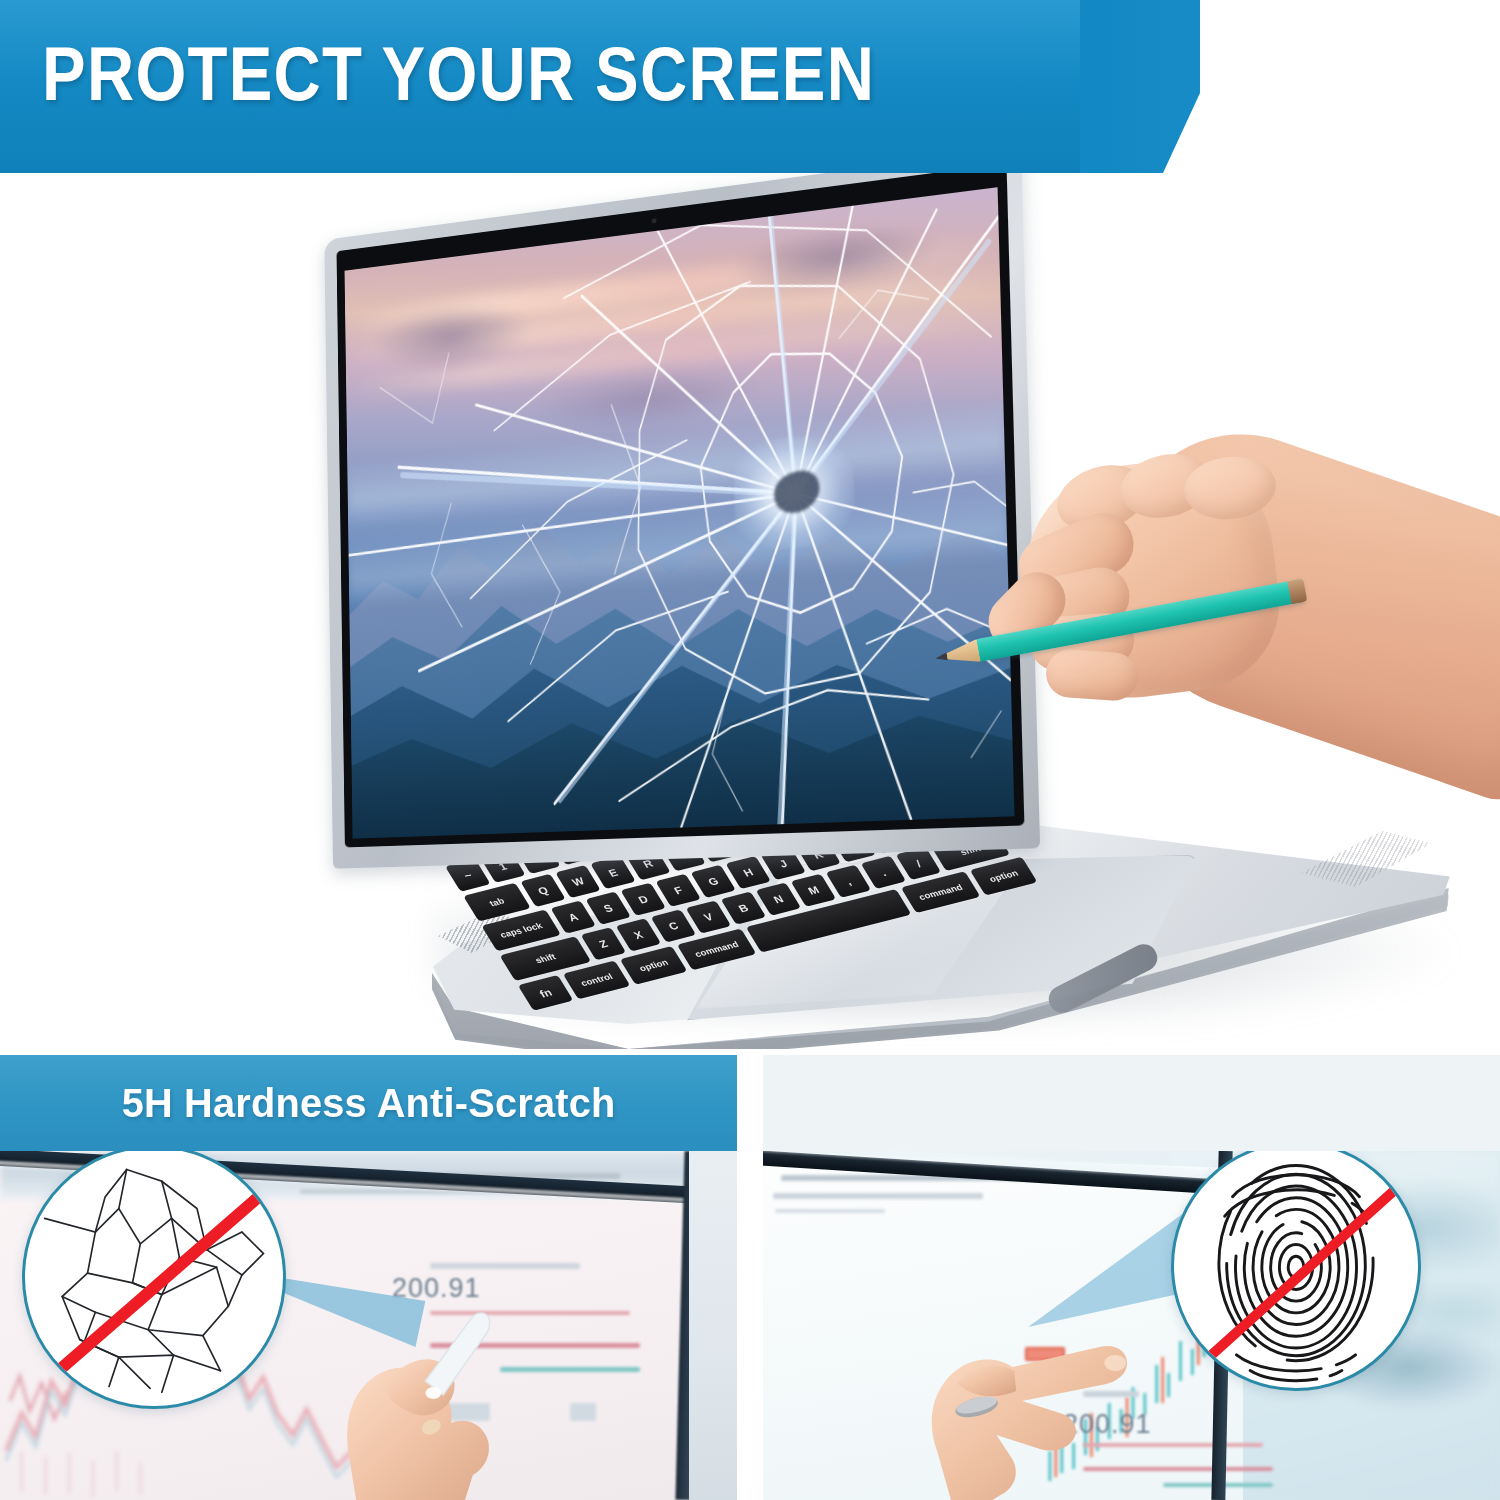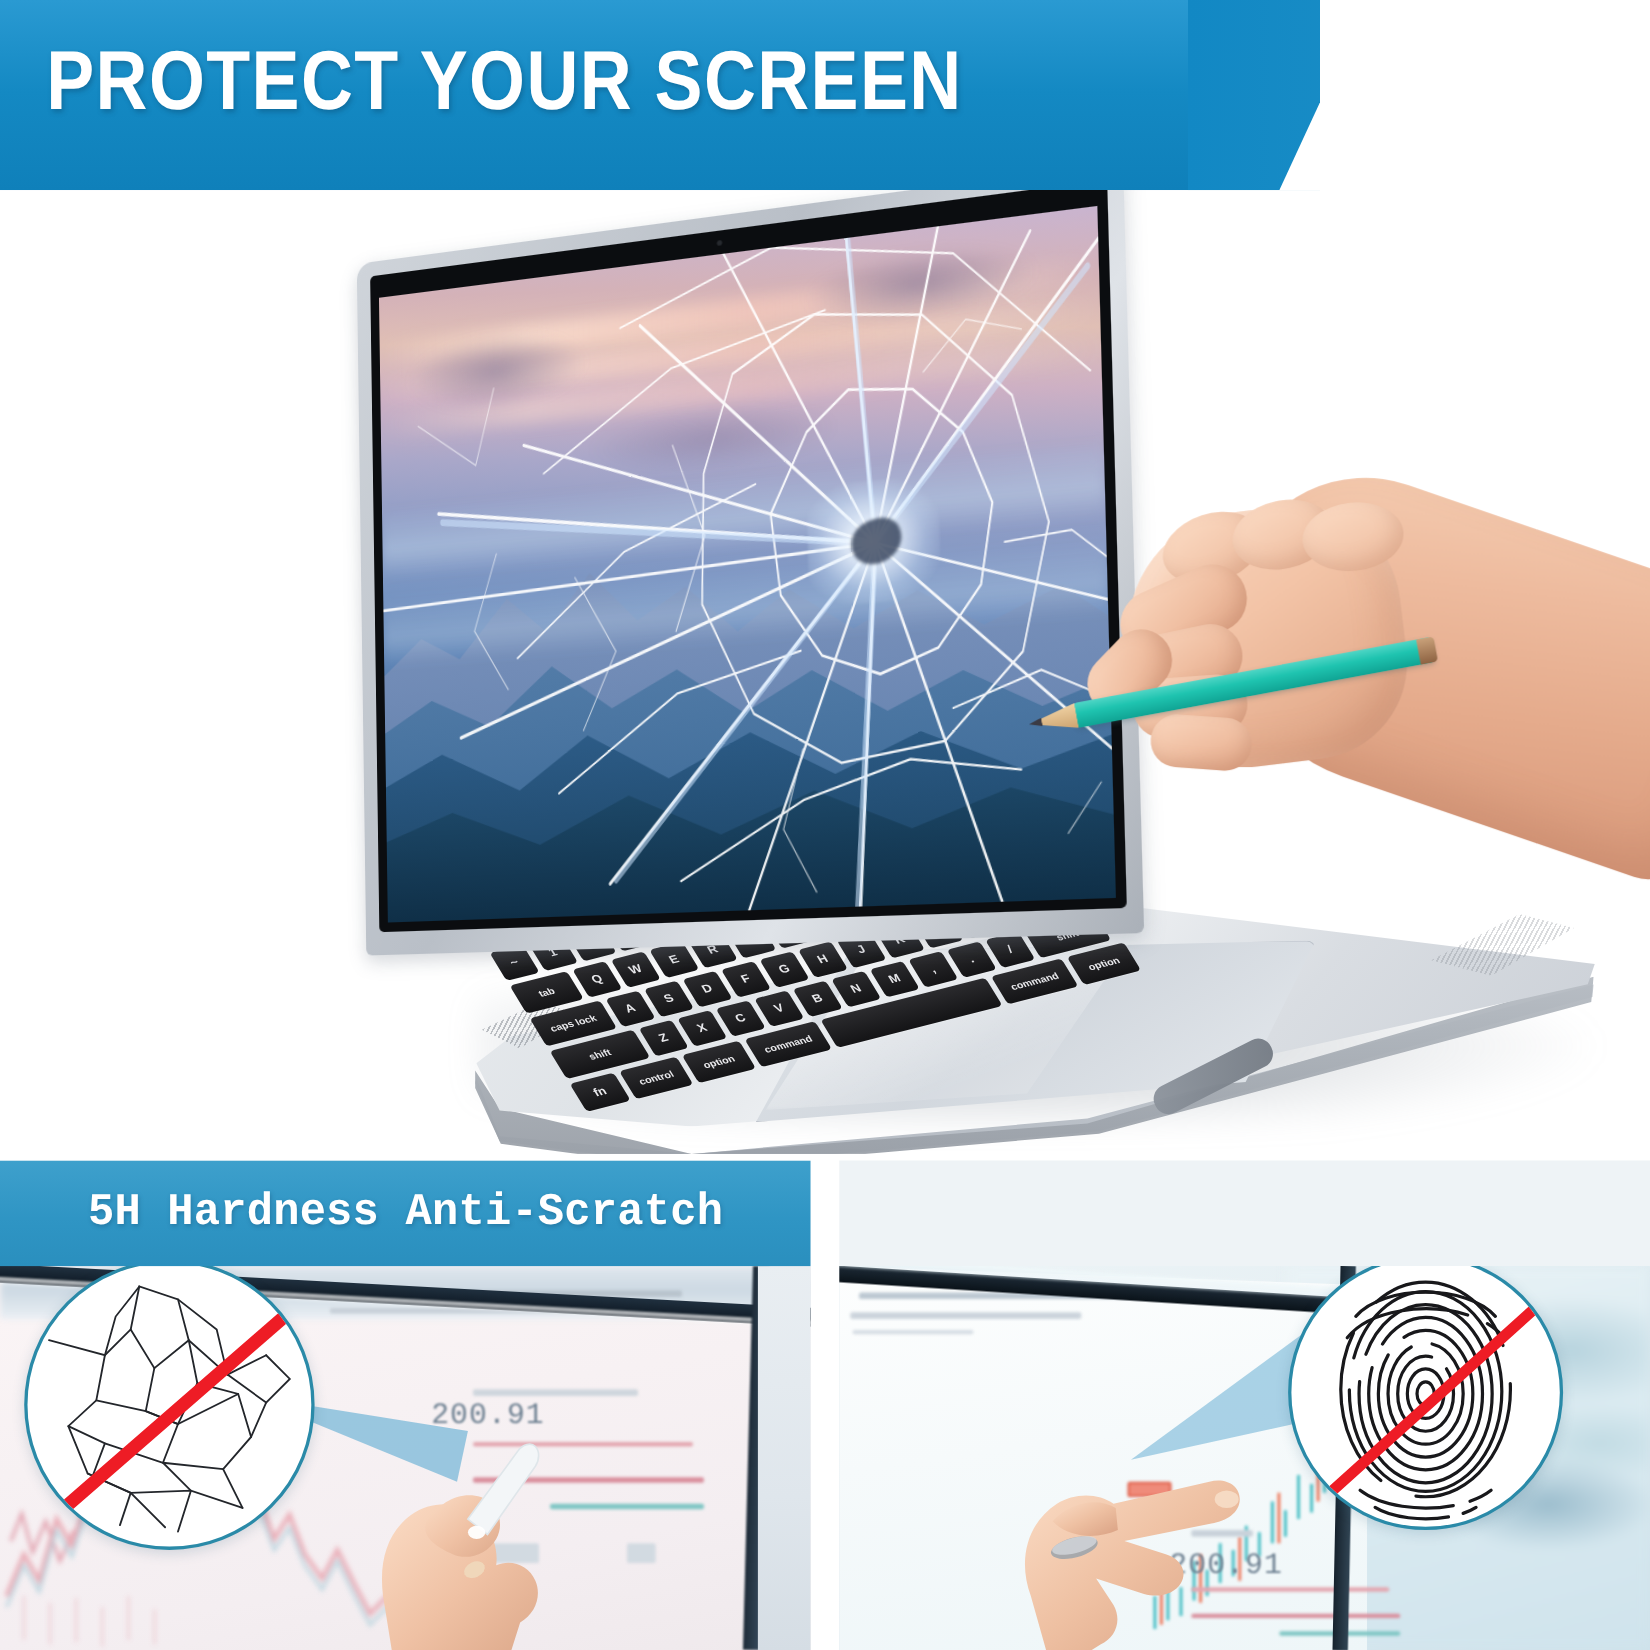--- a/index.html
+++ b/index.html
@@ -239,21 +239,21 @@
   }
   .pencil-ferrule {
     position: absolute; right: -2px; top: 0; width: 16px; height: 23px;
     background: linear-gradient(180deg,#c9a17a,#8e6342);
     border-radius: 0 4px 4px 0;
   }
 
   
   .panels {
     position: absolute; left: 0; top: 1055px; width: 1500px; height: 445px;
-    display: flex; gap: 26px; font-family: Liberation Mono, monospace;
+    display: flex; gap: 26px;
   }
   .panel { position: relative; width: 745px; height: 445px; overflow: hidden; background: #eef3f6; }
   .panel-banner {
     position: absolute; left: 0; top: 0; width: 100%; height: 96px;
     background: linear-gradient(180deg,#3ea0cc 0%,#2f95c4 55%,#2a8fbe 100%);
     display: flex; align-items: center; justify-content: center;
     z-index: 4;
   }
   .panel-title {
     color: #fff; font-size: 41px; font-weight: 700;

